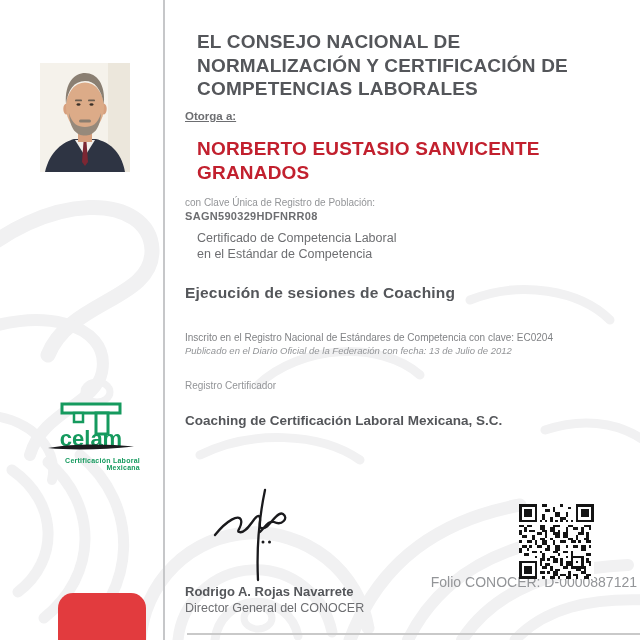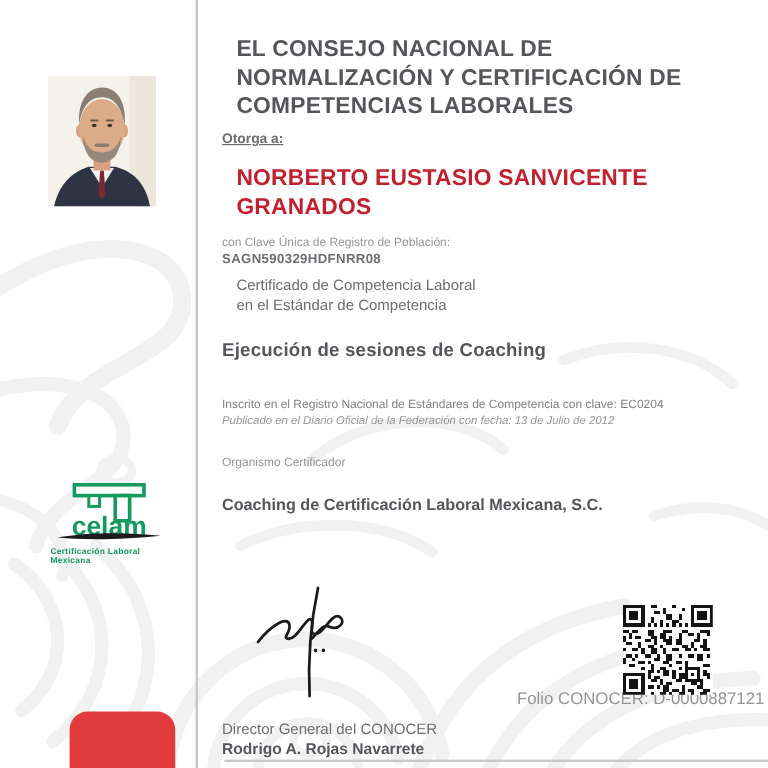--- a/index.html
+++ b/index.html
@@ -5,41 +5,41 @@
   html,body{margin:0;padding:0;background:#ffffff;}
   .page{position:relative;width:640px;height:640px;background:#ffffff;overflow:hidden;
         font-family:"Liberation Sans",sans-serif;color:#54565A;}
   .abs{position:absolute;}
   .pre{white-space:pre-line;margin-left:12px;}
   
   .watermark{left:0;top:0;width:640px;height:640px;pointer-events:none;}
   
   .divider-v{left:163px;top:0;width:1.5px;height:640px;background:#c6c7c9;}
   .photo{left:40px;top:63px;width:90px;height:109px;}
-  .celam{left:42px;top:399px;width:98px;text-align:left;}
+  .celam{left:42px;top:399px;width:98px;text-align:right;}
   .celam svg{display:block;margin:0 auto;}
   .celam-caption{margin-top:2px;font-size:7px;font-weight:bold;color:#159A5E;letter-spacing:0.25px;}
   .red-block{left:58px;top:593px;width:88px;height:64px;background:#E23B3E;border-radius:15px;}
   
   .issuer-title{left:185px;top:30px;width:455px;font-size:19px;font-weight:bold;
                 line-height:23.5px;letter-spacing:0.2px;color:#54565A;}
   .grant-label{left:185px;top:110px;font-size:11.5px;font-weight:bold;color:#6D6E71;text-decoration:underline;}
   .recipient-name{left:185px;top:137px;width:460px;font-size:19px;font-weight:bold;
                   line-height:24px;letter-spacing:0.2px;color:#C2202E;}
   .curp-label{left:185px;top:197px;font-size:10px;color:#939598;}
   .curp-value{left:185px;top:210px;font-size:11px;font-weight:bold;letter-spacing:0.3px;color:#6D6E71;}
   .cert-type{left:185px;top:230px;font-size:12.5px;line-height:16px;color:#6D6E71;}
   .standard-name{left:185px;top:284px;font-size:15.5px;font-weight:bold;letter-spacing:0.2px;color:#54565A;}
   .registry-line{left:185px;top:332px;width:450px;font-size:10px;color:#808285;}
   .published-line{left:185px;top:345px;width:450px;font-size:9.5px;font-style:italic;color:#939598;}
   .certifier-label{left:185px;top:380px;font-size:10px;color:#939598;}
   .certifier-name{left:185px;top:413px;font-size:13.5px;font-weight:bold;color:#54565A;}
   .issue-line{left:185px;top:462px;font-size:10.5px;color:#6D6E71;}
   .signature{left:203px;top:487px;width:95px;height:96px;}
-  .signer-name{left:185px;top:584px;font-size:13px;font-weight:bold;color:#54565A;margin-top:32px;}
+  .signer-name{left:185px;top:584px;font-size:13px;font-weight:bold;color:#54565A;}
   .signer-title{left:185px;top:601px;font-size:12.5px;color:#6D6E71;}
   .folio{left:420px;top:574px;width:217px;text-align:right;font-size:14px;color:#939598;}
   .qr{left:519px;top:504px;width:75px;height:75px;}
   .rule-bottom{left:187px;top:633px;width:453px;height:2px;background:#c9c9c9;}
 </style>
 </head>
 <body>
 
 <div class="page">
 
@@ -104,21 +104,21 @@
   <div class="abs grant-label">Otorga a:</div>
   <div class="abs recipient-name pre">NORBERTO EUSTASIO SANVICENTE
 GRANADOS</div>
   <div class="abs curp-label">con Clave Única de Registro de Población:</div>
   <div class="abs curp-value">SAGN590329HDFNRR08</div>
   <div class="abs cert-type pre">Certificado de Competencia Laboral
 en el Estándar de Competencia</div>
   <div class="abs standard-name">Ejecución de sesiones de Coaching</div>
   <div class="abs registry-line">Inscrito en el Registro Nacional de Estándares de Competencia con clave: EC0204</div>
   <div class="abs published-line">Publicado en el Diario Oficial de la Federación con fecha: 13 de Julio de 2012</div>
-  <div class="abs certifier-label">Organismo Certificador</div>
+  <div class="abs certifier-label">Registro Certificador</div>
   <div class="abs certifier-name">Coaching de Certificación Laboral Mexicana, S.C.</div>
 
   <svg class="abs signature" viewBox="0 0 95 96" fill="none" stroke="#1a1a1d" stroke-width="2.3" stroke-linecap="round">
     <path d="M62 3 C 58 22 53 52 55 93"></path>
     <path d="M12 48 C 24 33 36 27 38 33 C 40 39 33 44 36 45 C 44 48 52 27 56 29 C 59 31 55 40 58 41 C 66 44 73 23 80 27 C 86 31 79 39 71 35 C 66 33 62 40 57 45"></path>
     <circle cx="60" cy="55" r="1.5" fill="#1a1a1d" stroke="none"></circle>
     <circle cx="66.5" cy="55" r="1.5" fill="#1a1a1d" stroke="none"></circle>
   </svg>
 
   <div class="abs signer-name">Rodrigo A. Rojas Navarrete</div>

